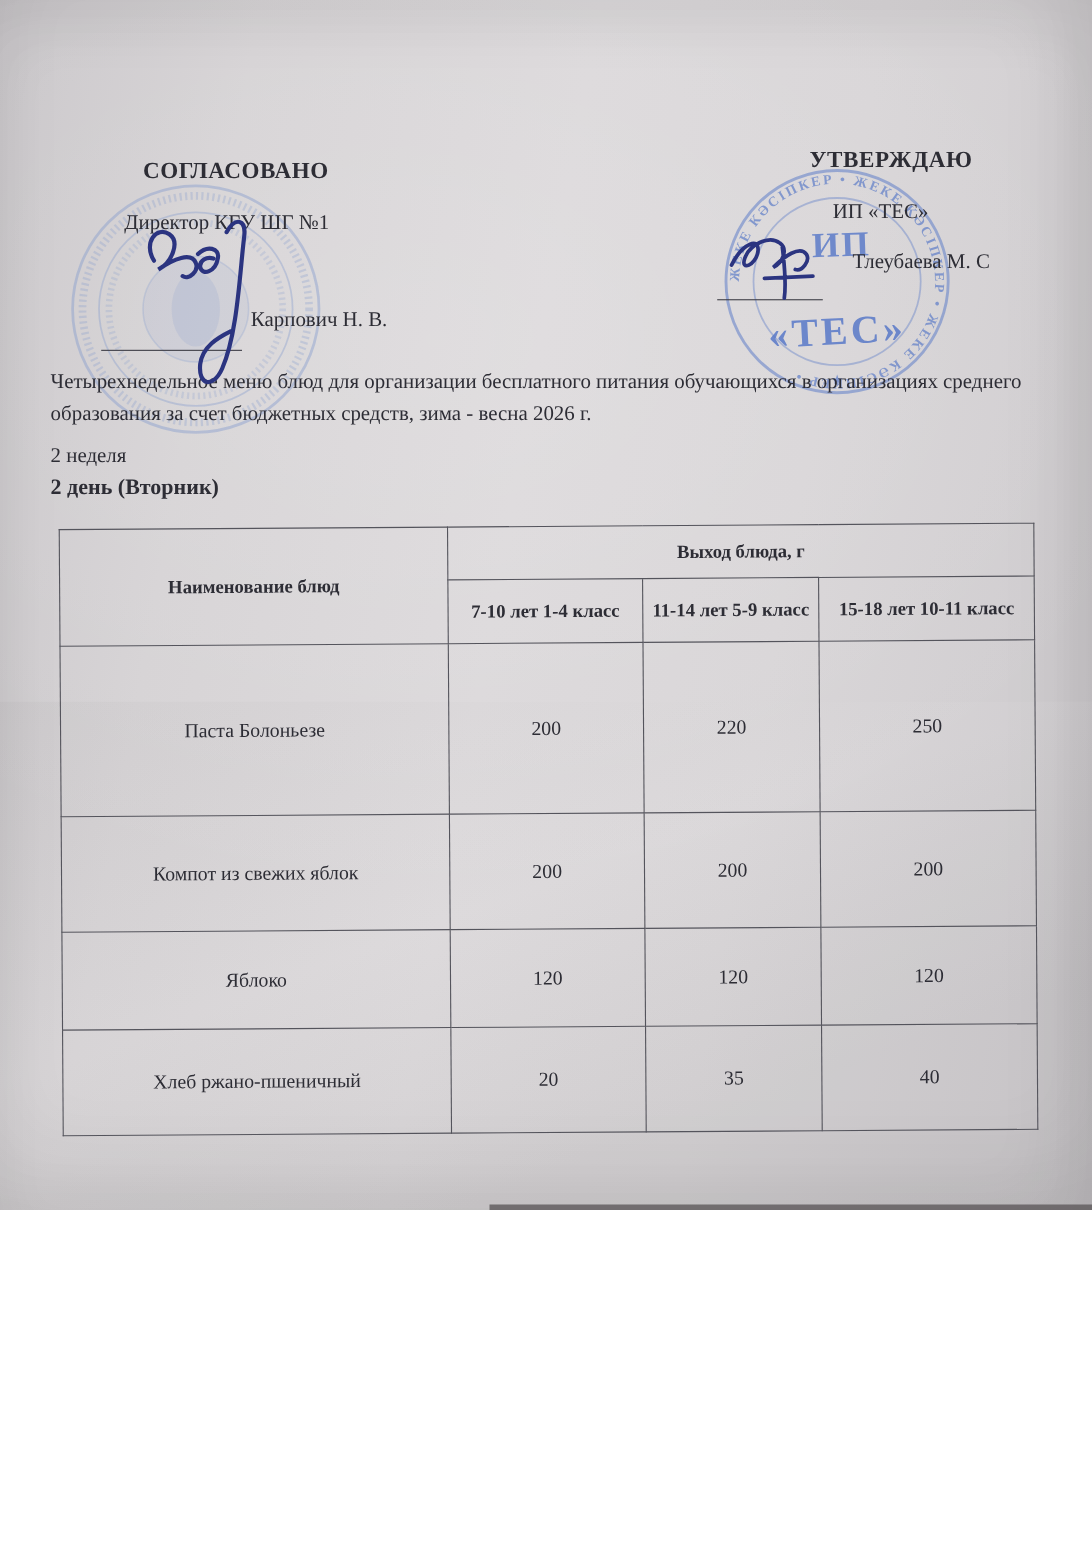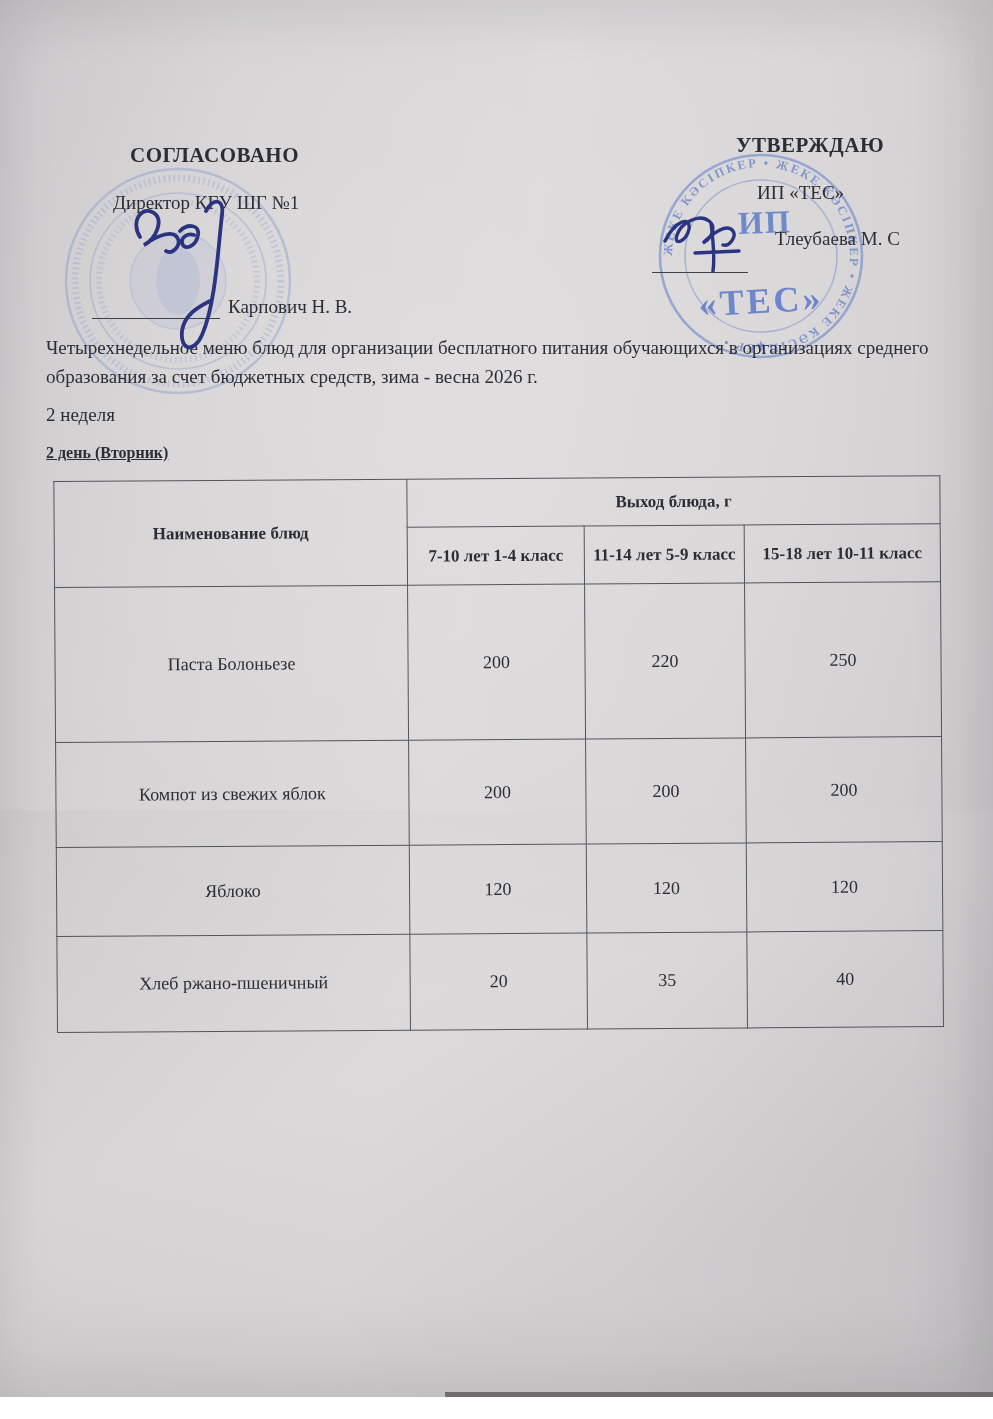--- a/index.html
+++ b/index.html
@@ -5,21 +5,21 @@
   * { margin: 0; padding: 0; box-sizing: border-box; }
   html, body { width: 993px; height: 1419px; }
   body {
     font-family: "Liberation Serif", "DejaVu Serif", serif;
     color: #2d2d35;
     overflow: hidden;
   }
   .paper {
     position: relative;
     width: 993px;
-    height: 1397px;
+    height: 1100px;
     background:
       radial-gradient(120% 80% at 40% 28%, rgba(255,255,255,0.16), rgba(255,255,255,0) 60%),
       linear-gradient(100deg, #c9c6c9 0%, #d5d2d4 20%, #dbd8da 46%, #d8d5d7 68%, #ccc9cc 100%);
     box-shadow:
       inset 0 -50px 70px rgba(0,0,0,0.05),
       inset -35px 0 60px rgba(0,0,0,0.05),
       inset 0 30px 50px rgba(0,0,0,0.04);
   }
   .paper::after {
     content: "";
@@ -33,21 +33,21 @@
   }
 
   
   .appr-title { position: absolute; font-weight: bold; font-size: 21px; letter-spacing: 0.5px; z-index: 3; }
   .t-left  { left: 130px; top: 143px; }
   .t-right { left: 736px; top: 133px; text-align: center; }
   .appr-line2 { position: absolute; font-size: 19px; z-index: 3; }
   .role-left { left: 113px; top: 192px; }
   .org-right { left: 757px; top: 182px; }
   .appr-name { position: absolute; font-size: 19px; z-index: 3; }
-  .name-left  { left: 228px; top: 296px; text-align: center; }
+  .name-left  { left: 228px; top: 280px; text-align: center; }
   .name-right { left: 775px; top: 228px; }
   .sig-line { position: absolute; border-bottom: 1.5px solid #3f3f47; z-index: 2; }
   .line-left  { left: 92px;  top: 318px; width: 128px; }
   .line-right { left: 652px; top: 272px; width: 96px; }
   .sig { position: absolute; z-index: 4; }
   .sig-left  { left: 120px; top: 185px; }
   .sig-right { left: 655px; top: 195px; }
 
   
   .stamp { position: absolute; z-index: 1; }
@@ -66,21 +66,21 @@
     position: absolute; left: 0; top: 128px; width: 100%; font-size: 36px; letter-spacing: 3px;
     opacity: 0.88; transform: rotate(-3deg);
   }
 
   
   .intro {
     position: absolute; left: 46px; top: 333px; width: 930px;
     font-size: 19px; line-height: 29px; z-index: 3;
   }
   .week { position: absolute; left: 46px; top: 404px; font-size: 19px; z-index: 3; text-align: center; }
-  .day  { position: absolute; left: 46px; top: 444px; font-size: 16px; font-weight: bold; z-index: 3; text-decoration: underline; }
+  .day  { position: absolute; left: 46px; top: 432px; font-size: 20px; font-weight: bold; z-index: 3; }
 
   
   .menu-wrap { position: absolute; left: 57px; top: 481px; transform: rotate(-0.38deg); transform-origin: 0 100%; z-index: 3; }
   table.menu { border-collapse: collapse; table-layout: fixed; width: 886px; }
   .menu col.c0 { width: 353px; }
   .menu col.c1 { width: 177px; }
   .menu col.c2 { width: 160px; }
   .menu col.c3 { width: 196px; }
   .menu th, .menu td {
     border: 1.4px solid #54545c;

